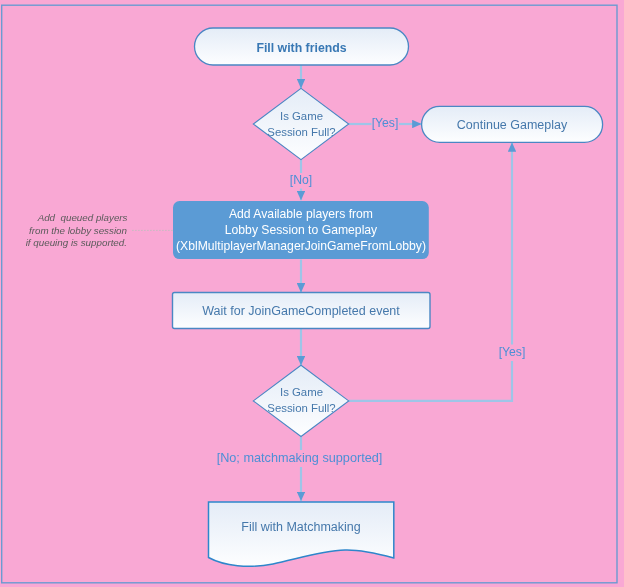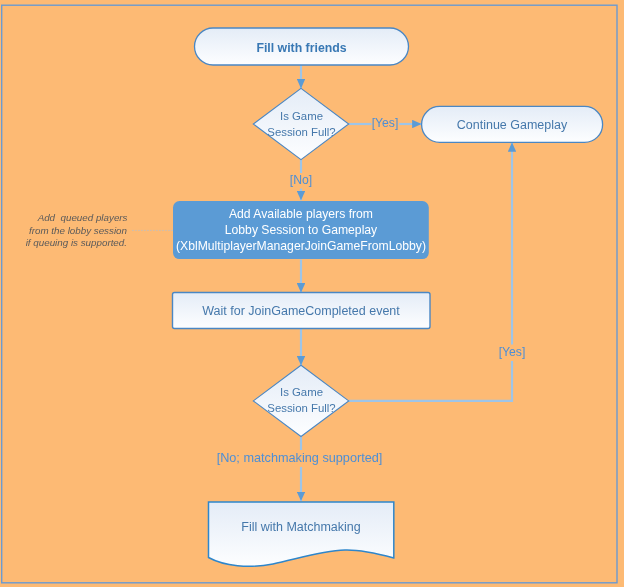--- a/index.html
+++ b/index.html
@@ -1,19 +1,19 @@
 <!DOCTYPE html>
 <html><head>
 <meta charset="utf-8">
 <title>Fill with friends flowchart</title>
 <style>
   html,body{margin:0;padding:0;background:#ffffff;}
   body{width:624px;height:587px;overflow:hidden;
        font-family:"Liberation Sans",sans-serif;}
-  #stage{position:relative;width:624px;height:587px;background:#fdba74;}
+  #stage{position:relative;width:624px;height:587px;background:#f9a8d4;}
   svg#diagram{position:absolute;left:0;top:0;display:block;}
 
   .shape-text{font-family:"Liberation Sans",sans-serif;font-size:12.5px;
               fill:#4578AB;text-anchor:middle;}
   .shape-text-bold{font-weight:bold;font-size:12.3px;fill:#3878B4;}
   .shape-text-white{fill:#ffffff;font-size:12.2px;}
   .shape-text-small{font-size:11.4px;}
   .edge-label{font-family:"Liberation Sans",sans-serif;font-size:12.2px;
               fill:#4D8FD6;text-anchor:middle;}
   .edge-label-wide{font-size:12.7px;}

